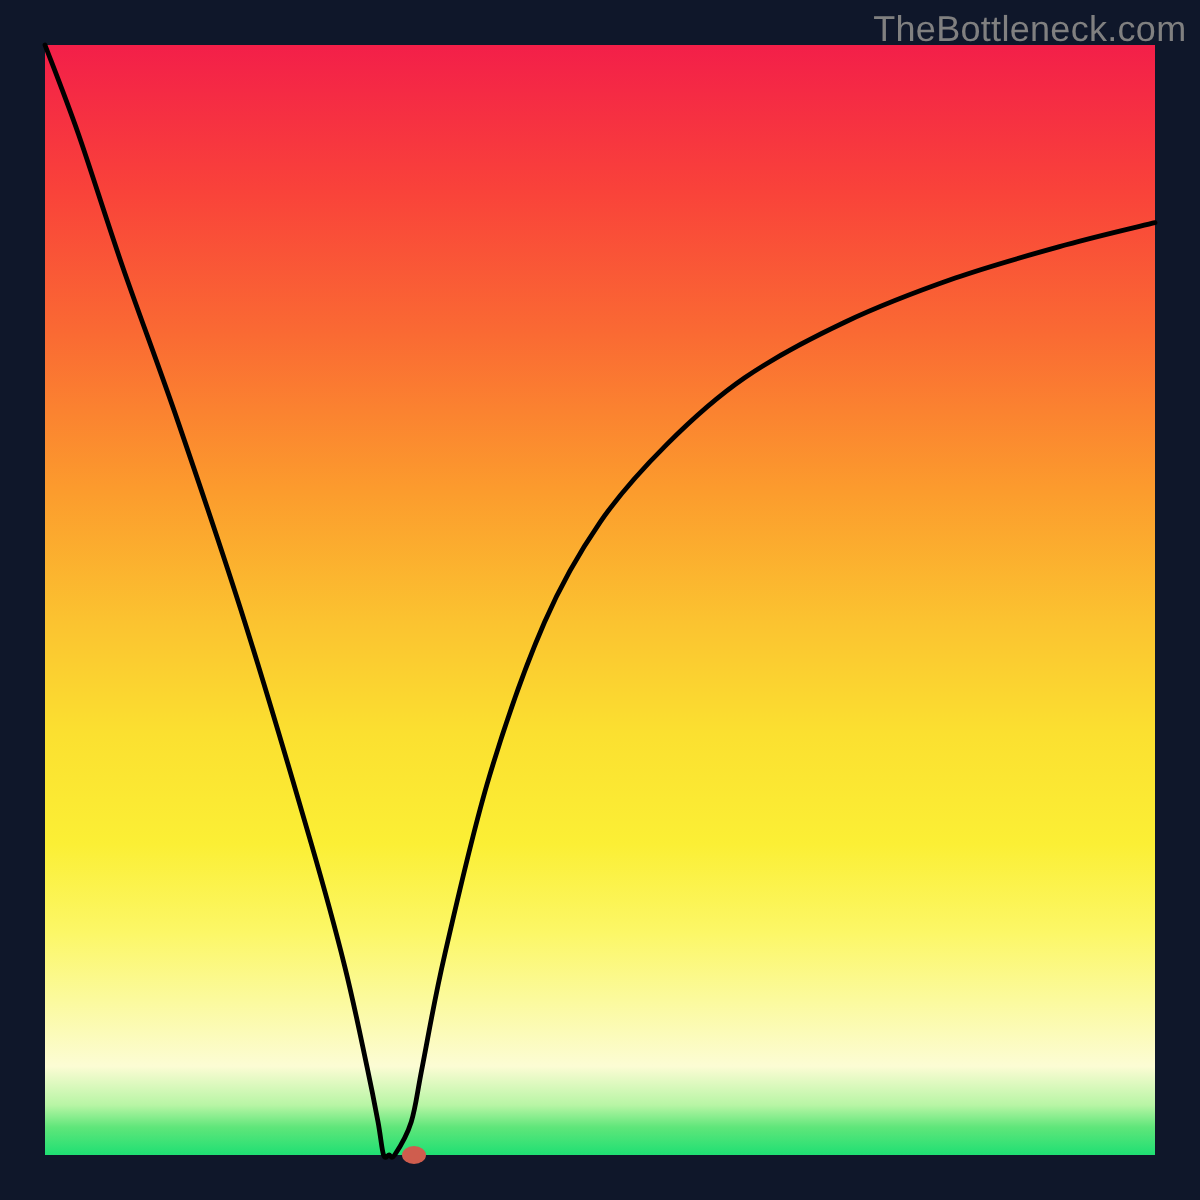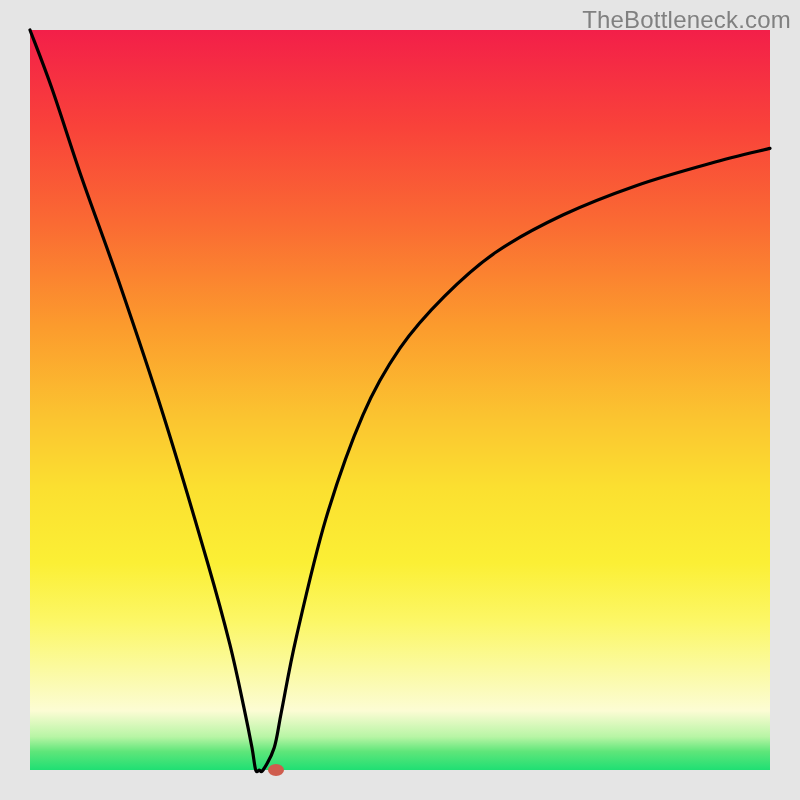--- a/index.html
+++ b/index.html
@@ -8,21 +8,21 @@
     width: 800px;
     height: 800px;
     background: #000;
     overflow: hidden;
     font-family: Arial, Helvetica, sans-serif;
   }
   .frame {
     position: absolute;
     left: 0; top: 0;
     width: 800px; height: 800px;
-    background: #e5e5e5;
+    background: #0f172a;
   }
   .plot {
     position: absolute;
     left: 30px;
     top: 30px;
     width: 740px;
     height: 740px;
     background: linear-gradient(to bottom,
       #f31f49 0%,
       #f9423a 13%,

